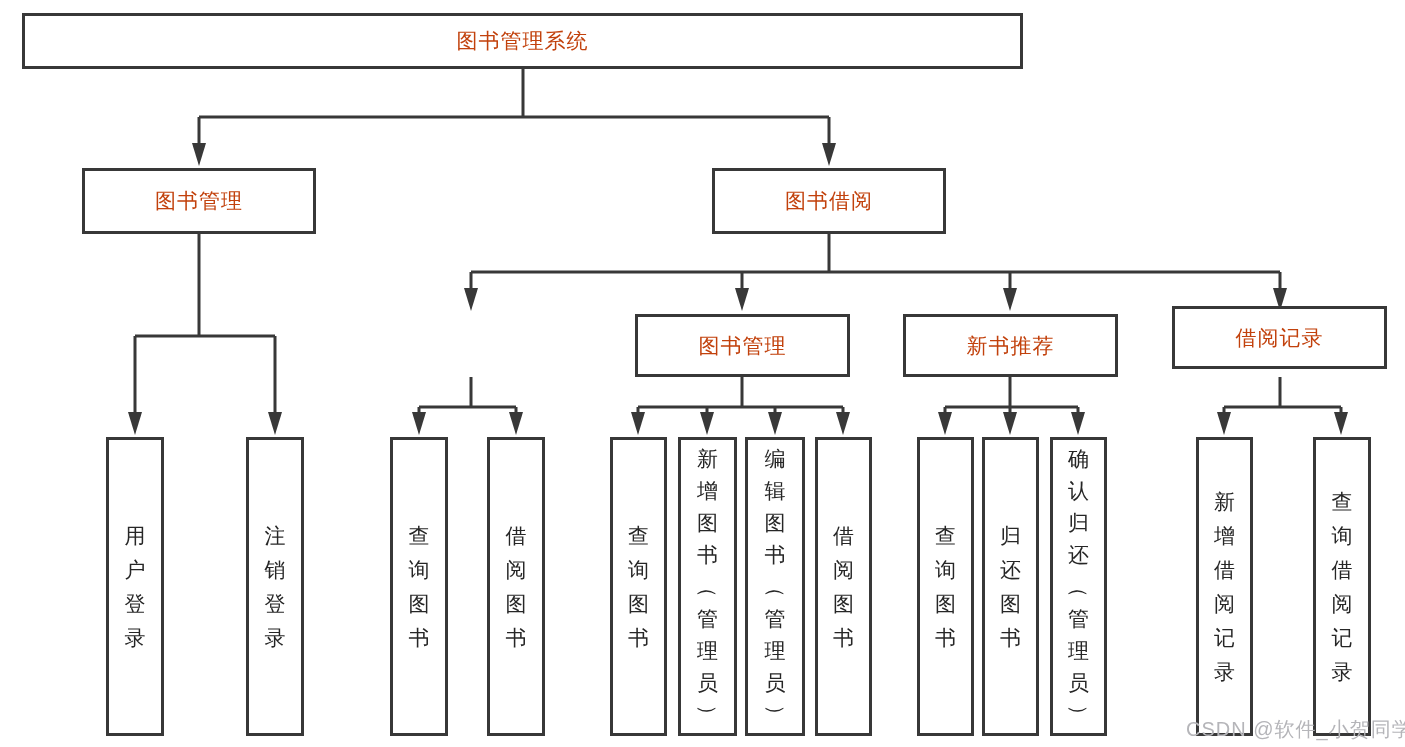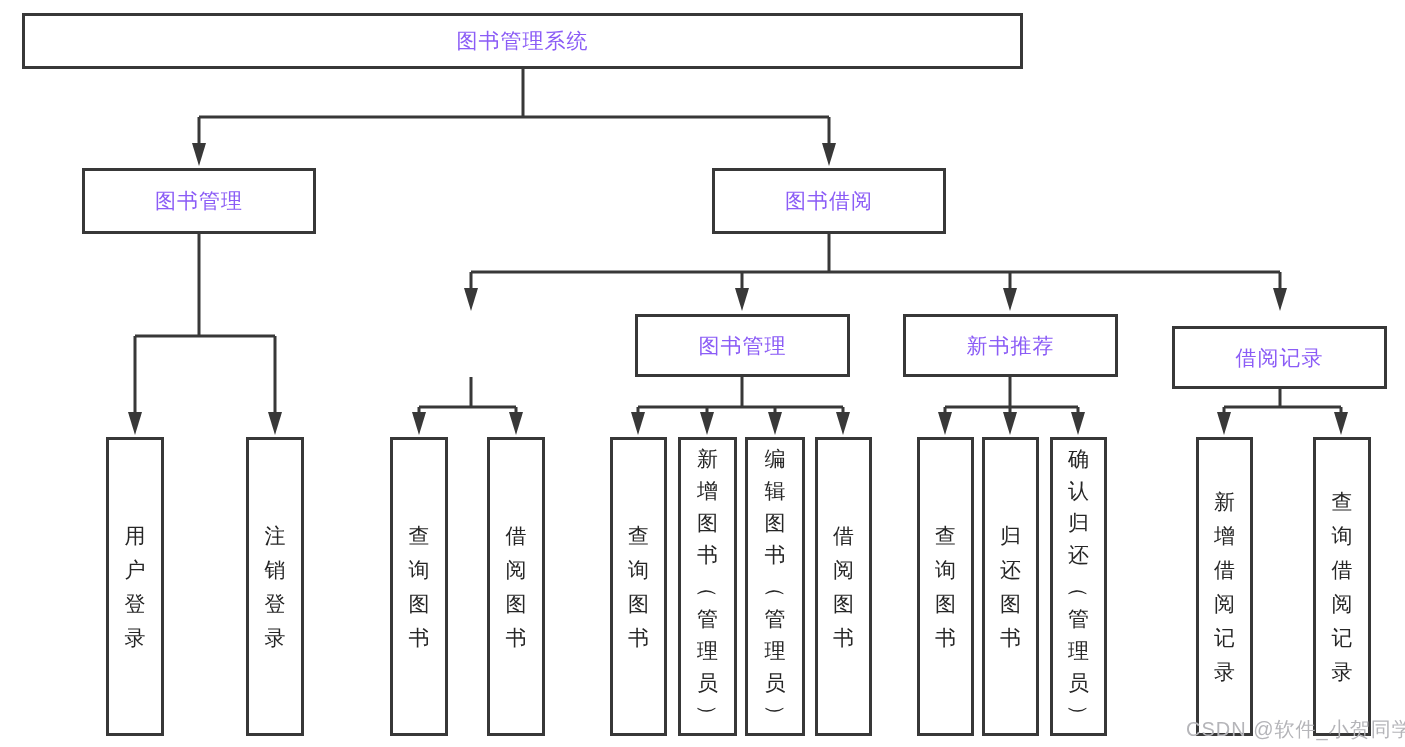--- a/index.html
+++ b/index.html
@@ -26,21 +26,21 @@
     box-sizing: border-box;
     background: #ffffff;
     border: 3px solid #383838;
     display: flex;
     align-items: center;
     justify-content: center;
     z-index: 2;
   }
   .node .hlabel {
     font-size: 21px;
-    color: #8b5cf6;
+    color: #c2410c;
     letter-spacing: 1px;
     white-space: nowrap;
   }
   .vertical-text {
     display: flex;
     flex-direction: column;
     align-items: center;
     justify-content: center;
     height: 100%;
     width: 100%;
@@ -120,21 +120,21 @@
   <div class="node" style="left:712px; top:168px; width:234px; height:66px;">
     <span class="hlabel">图书借阅</span>
   </div>
 
   <div class="node" style="left:635px; top:314px; width:215px; height:63px;">
     <span class="hlabel">图书管理</span>
   </div>
   <div class="node" style="left:903px; top:314px; width:215px; height:63px;">
     <span class="hlabel">新书推荐</span>
   </div>
-  <div class="node" style="left:1172px; top:326px; width:215px; height:63px;">
+  <div class="node" style="left:1172px; top:306px; width:215px; height:63px;">
     <span class="hlabel">借阅记录</span>
   </div>
 
   <div class="node" style="left:106px; top:437px; width:58px; height:299px;">
     <div class="vertical-text">
         <span style="line-height: 34px;">用</span>
         <span style="line-height: 34px;">户</span>
         <span style="line-height: 34px;">登</span>
         <span style="line-height: 34px;">录</span>
       </div>

